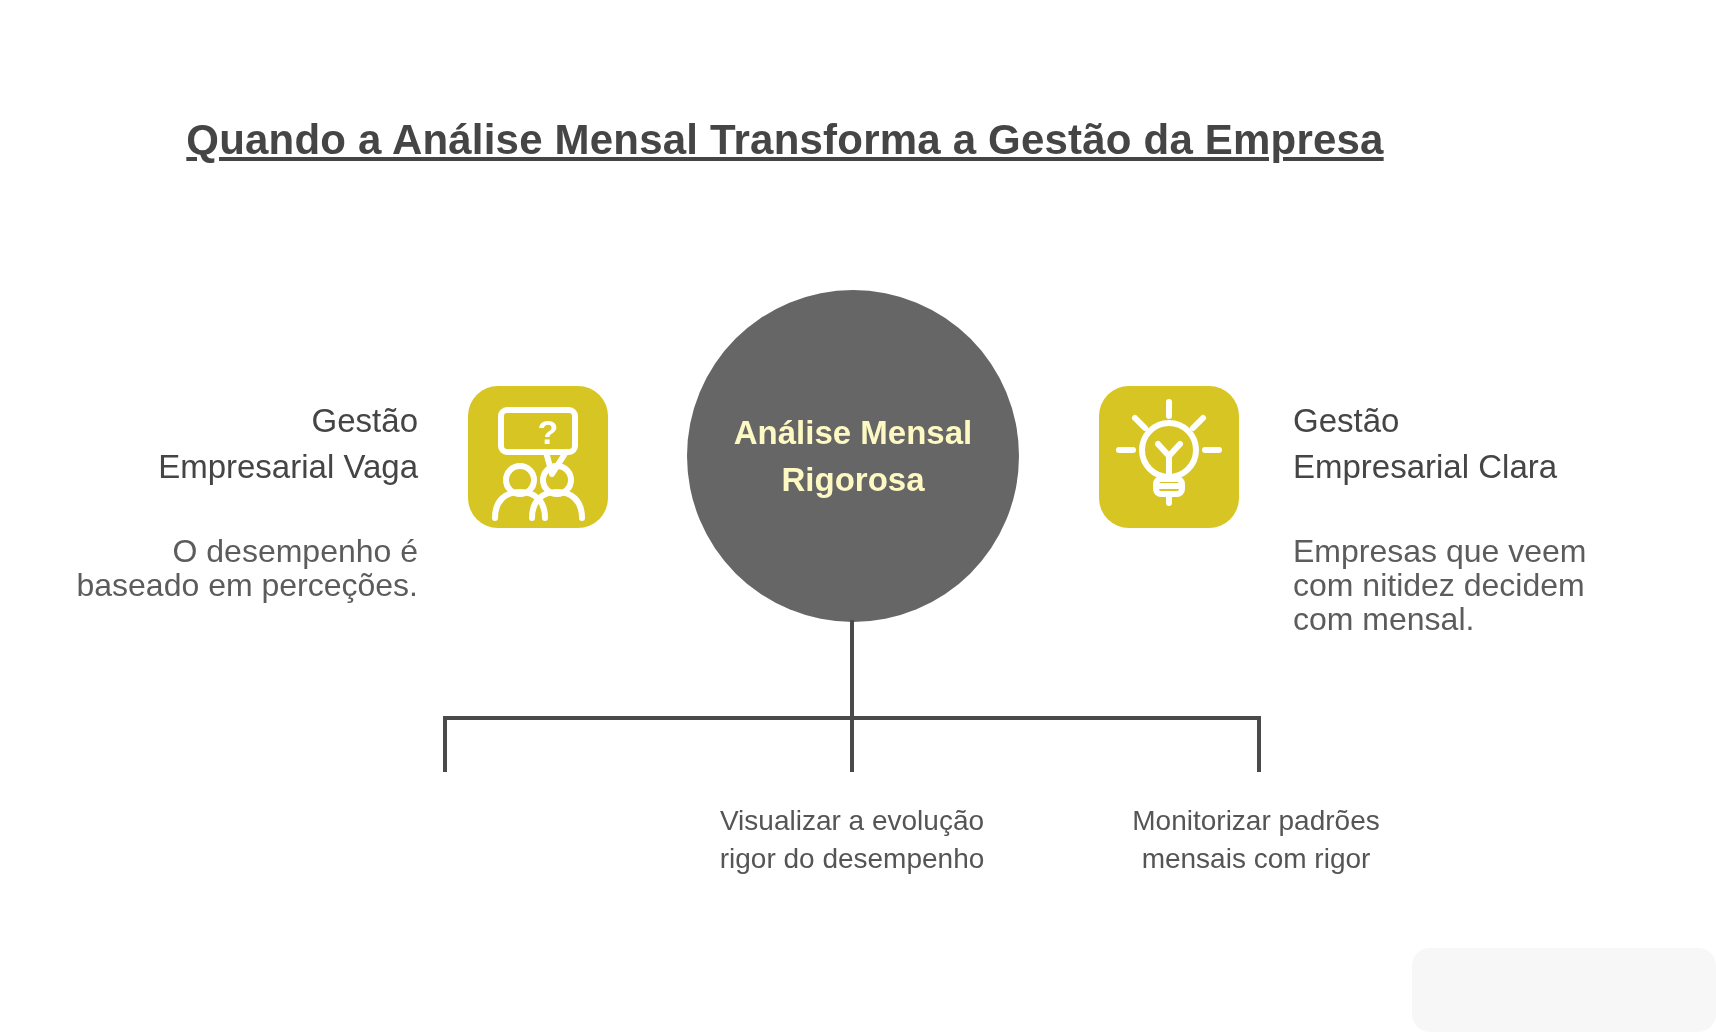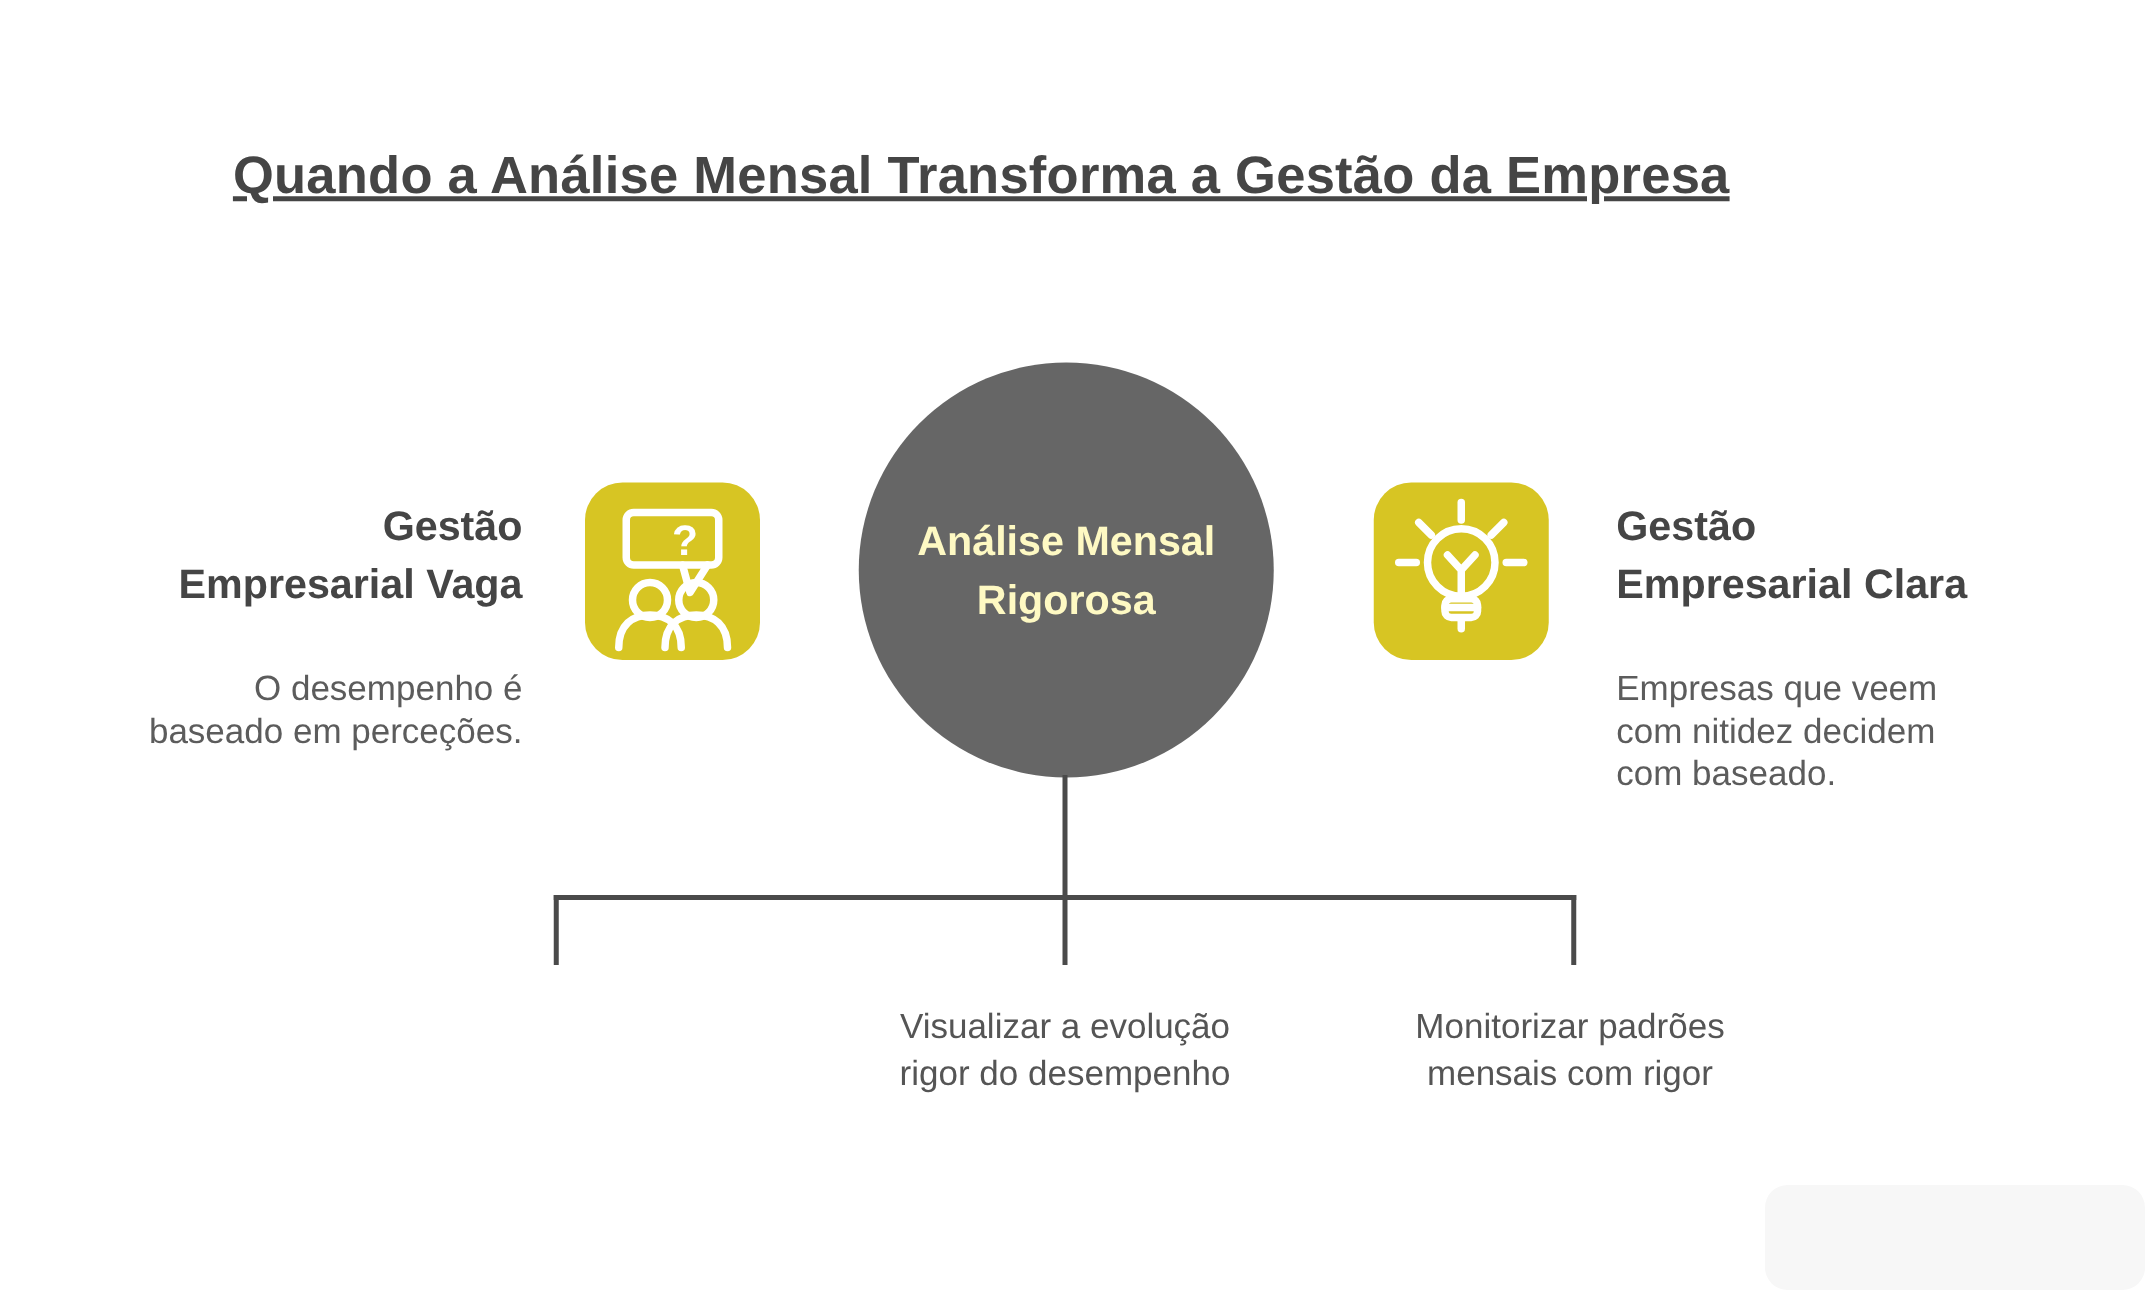--- a/index.html
+++ b/index.html
@@ -24,30 +24,30 @@
     font-size: 42px;
     font-weight: bold;
     color: var(--title_gray, #454545);
     letter-spacing: 0.2px;
     text-decoration: underline;
   }
   .side-heading {
     position: absolute;
     top: 398px;
     font-size: 33px;
-    font-weight: bold;
+    font-weight: normal;
     line-height: 46px;
     color: var(--title_gray, #454545);
   }
   .side-heading.left { left: 40px; width: 378px; text-align: right; }
   .side-heading.right { left: 1293px; width: 420px; text-align: left; }
   .side-body {
     position: absolute;
     top: 534px;
-    font-size: 28px;
+    font-size: 32px;
     line-height: 34px;
     color: var(--body_gray, #5c5c5c);
   }
   .side-body.left { left: 40px; width: 378px; text-align: right; }
   .side-body.right { left: 1293px; width: 420px; text-align: left; }
   .icon-box {
     position: absolute;
     top: 386px;
     width: 140px;
     height: 142px;
@@ -163,21 +163,21 @@
     </svg>
   </div>
 
   <div class="side-heading right">
     <div>Gestão</div>
     <div>Empresarial Clara</div>
   </div>
   <div class="side-body right">
     <div>Empresas que veem</div>
     <div>com nitidez decidem</div>
-    <div>com baseado.</div>
+    <div>com mensal.</div>
   </div>
 
   <div class="line center-v"></div>
   <div class="line h-bar"></div>
   <div class="line left-drop"></div>
   <div class="line right-drop"></div>
 
   <div class="bottom-item b2">
     <div>Visualizar a evolução</div>
     <div>rigor do desempenho</div>

